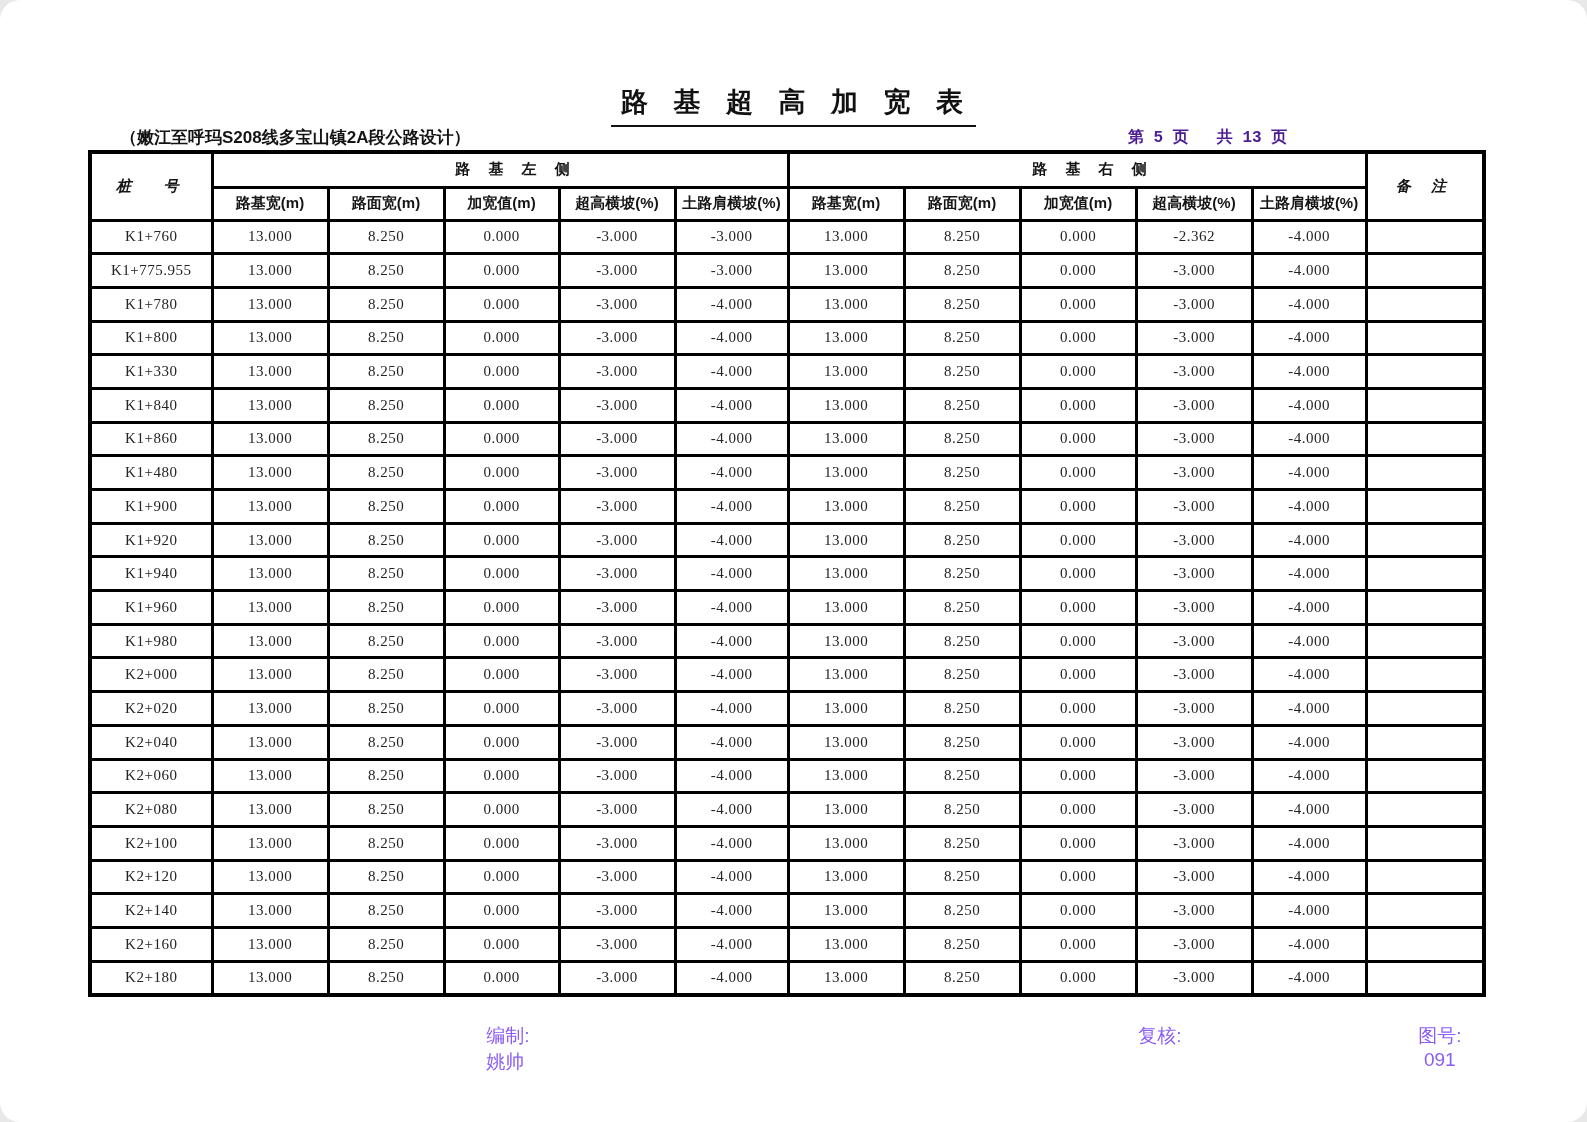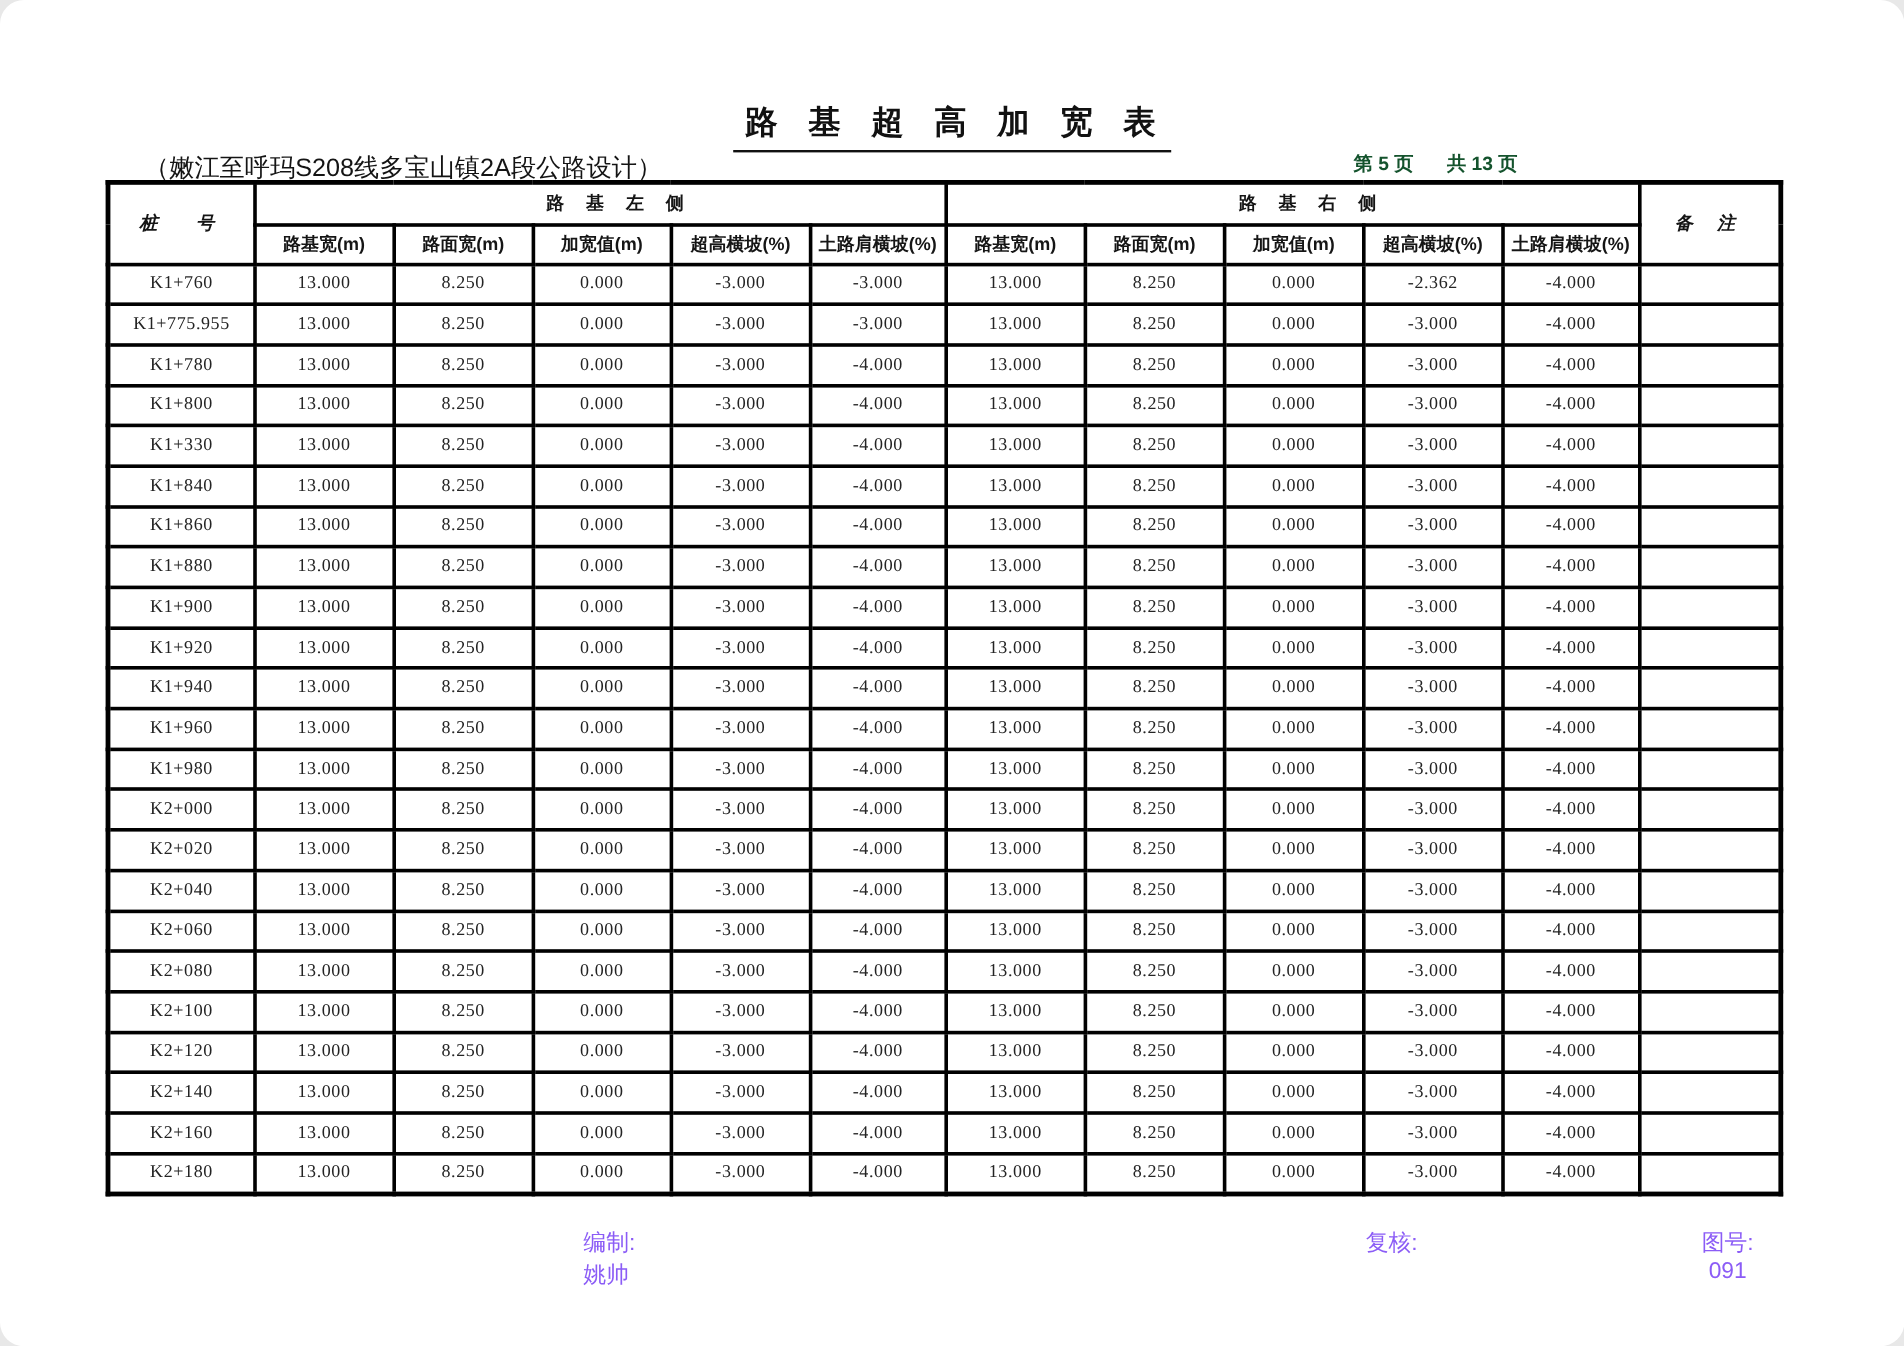--- a/index.html
+++ b/index.html
@@ -28,35 +28,36 @@
     letter-spacing: 9px;
     color: #111;
     border-bottom: 2px solid #111;
     padding: 0 4px 5px 10px;
     white-space: pre;
   }
   .doc-subtitle {
     position: absolute;
     top: 126px;
     left: 120px;
-    font-size: 21px;
-    font-weight: normal;
+    font-size: 17px;
+    font-weight: bold;
     color: #141414;
     white-space: pre;
   }
   .page-info {
     position: absolute;
     top: 127px;
     left: 1128px;
     font-size: 16px;
     font-weight: bold;
-    color: #14532d;
+    color: #4c1d95;
     display: flex;
     gap: 28px;
     white-space: pre;
+    font-family: Liberation Mono, monospace;
   }
   table.main-table {
     position: absolute;
     top: 150px;
     left: 88px;
     width: 1394px;
     border-collapse: collapse;
     table-layout: fixed;
     border: 4px solid #000;
   }
@@ -243,21 +244,21 @@
           <td>-3.000</td>
           <td>-4.000</td>
           <td>13.000</td>
           <td>8.250</td>
           <td>0.000</td>
           <td>-3.000</td>
           <td>-4.000</td>
           <td></td>
         </tr>
         <tr>
-          <td>K1+880</td>
+          <td>K1+480</td>
           <td>13.000</td>
           <td>8.250</td>
           <td>0.000</td>
           <td>-3.000</td>
           <td>-4.000</td>
           <td>13.000</td>
           <td>8.250</td>
           <td>0.000</td>
           <td>-3.000</td>
           <td>-4.000</td>

